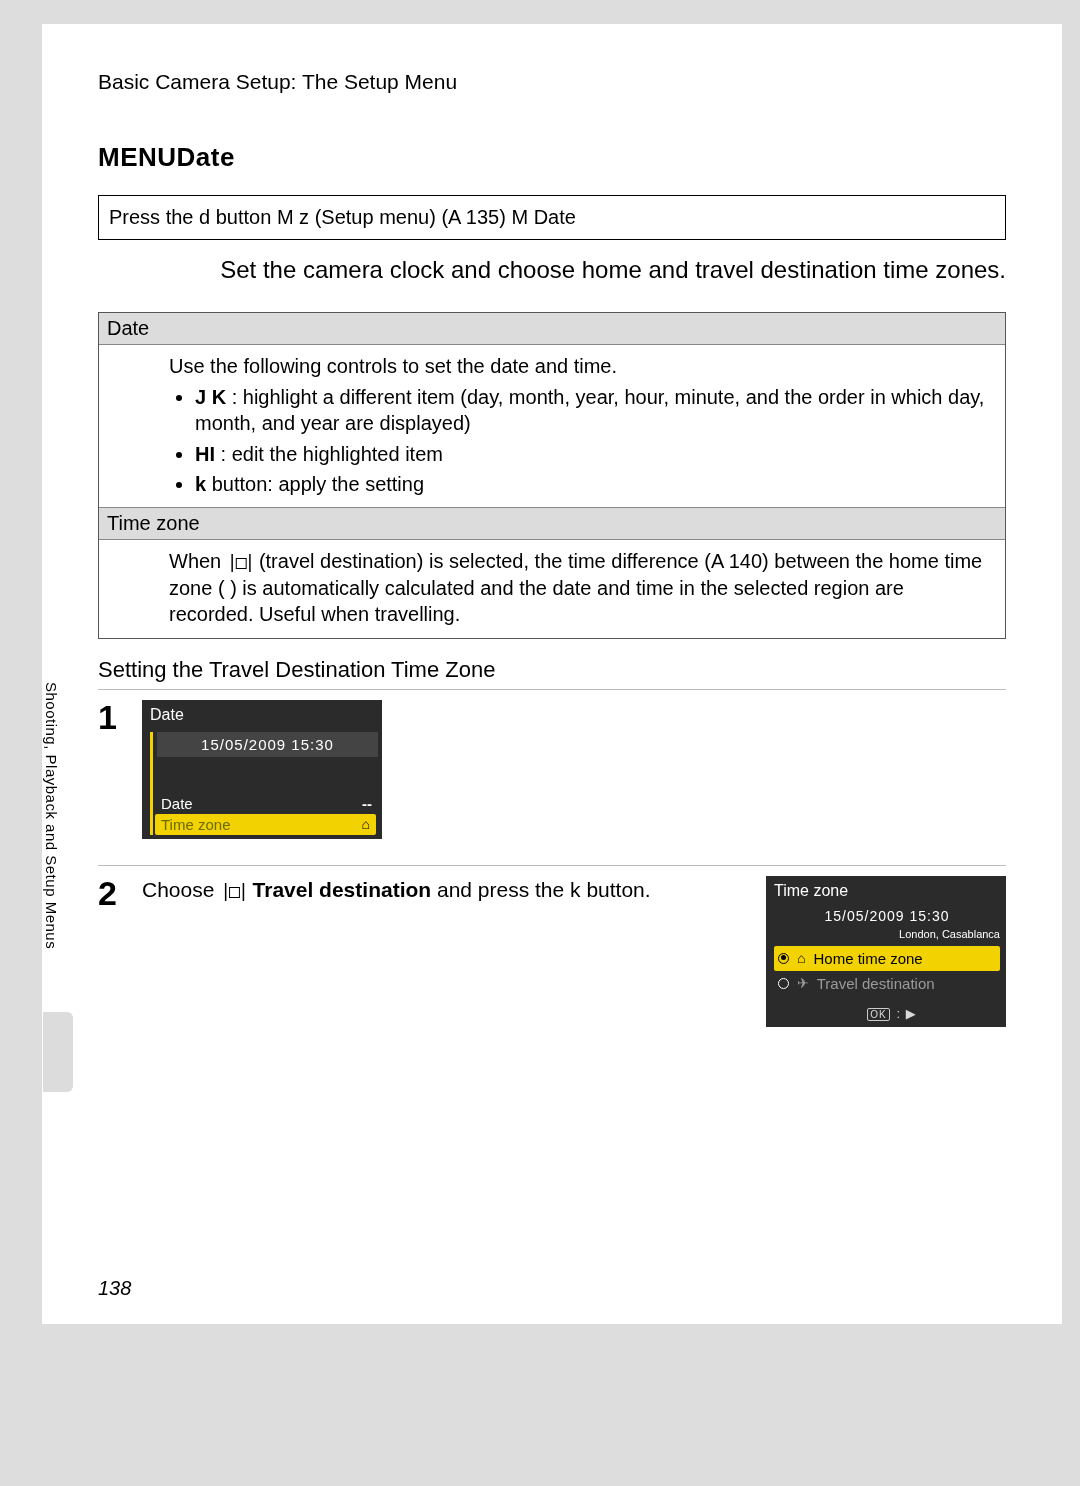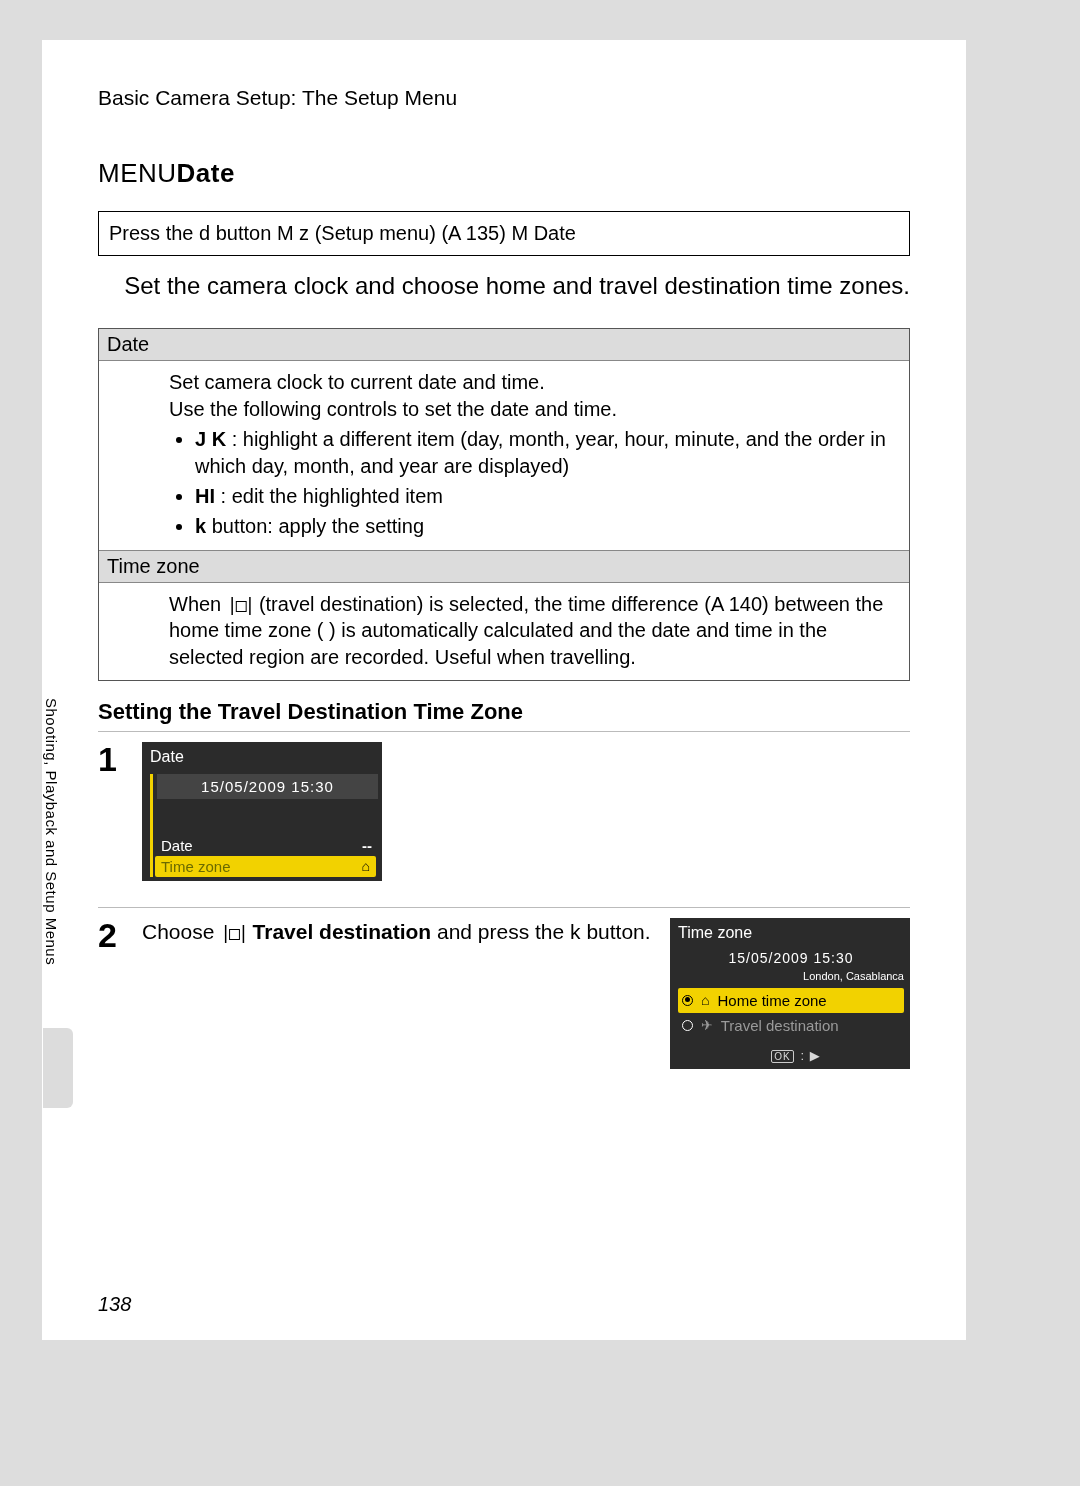--- a/index.html
+++ b/index.html
@@ -6,36 +6,36 @@
   html, body { width: 1080px; height: 1486px; }
   body {
     background: #dddddd;
     font-family: "Helvetica Neue", Helvetica, Arial, sans-serif;
     color: #000;
     position: relative;
   }
   .page {
     position: absolute;
     left: 42px;
-    top: 40px;
-    width: 924px;
+    top: 24px;
+    width: 1020px;
     height: 1300px;
     background: #ffffff;
   }
   .header-line {
     padding: 46px 0 0 56px;
     font-size: 21px;
   }
   .section-title {
     padding: 48px 0 10px 56px;
     font-size: 26px;
     font-weight: bold;
     letter-spacing: 0.5px;
   }
-  .section-title .menu-word { font-weight: normal; }
+  .section-title .menu-word { font-weight: bold; }
   .nav-box {
     margin: 12px 56px 0 56px;
     border: 1px solid #000;
     padding: 10px 10px;
     font-size: 20px;
   }
   .intro {
     margin: 14px 56px 4px 56px;
     font-size: 24px;
     line-height: 1.35;
@@ -56,21 +56,21 @@
     font-size: 20px;
     line-height: 1.32;
     border-bottom: 1px solid #888;
   }
   .def-body:last-child { border-bottom: none; }
   .def-body ul { list-style: disc; padding-left: 26px; margin-top: 2px; }
   .def-body ul li { margin-top: 4px; }
   .subheading {
     margin: 18px 56px 0 56px;
     font-size: 22px;
-    font-weight: bold;
+    font-weight: normal;
   }
   .steps {
     margin: 6px 56px 0 56px;
   }
   .step {
     display: flex;
     gap: 18px;
     border-top: 1px solid #bbb;
     padding: 10px 0 26px 0;
   }
@@ -209,21 +209,20 @@
     <span class="menu-word">MENU</span><span class="bold">Date</span>
   </div>
 
   <div class="nav-box">Press the d     button M z  (Setup menu) (A   135) M  Date</div>
 
   <div class="intro">Set the camera clock and choose home and travel destination time zones.</div>
 
   <div class="def-table">
     <div class="def-head">Date</div>
     <div class="def-body">
-      <div>Set camera clock to current date and time.</div>
       <div>Use the following controls to set the date and time.</div>
       <ul>
         <li><span class="bold">J  K</span><span> : highlight a different item (day, month, year, hour, minute, and the order in which day, month, and year are displayed)</span></li>
         <li><span class="bold">HI</span><span>   : edit the highlighted item</span></li>
         <li><span class="bold">k</span><span>  button: apply the setting</span></li>
       </ul>
     </div>
     <div class="def-head">Time zone</div>
     <div class="def-body">
       <div>

